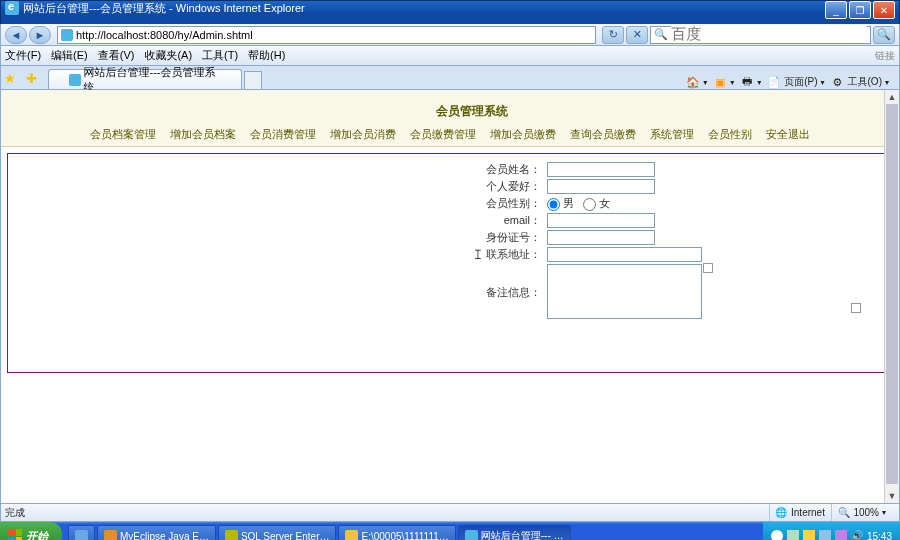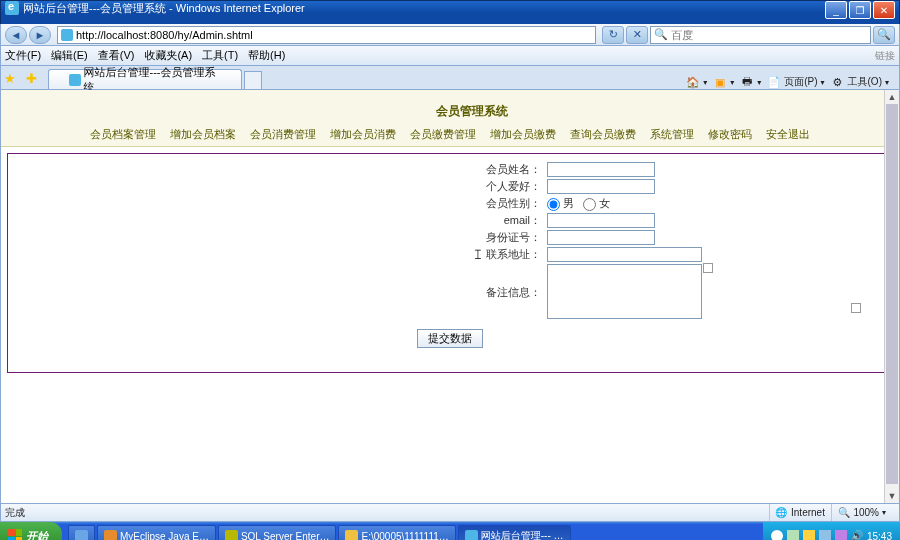--- a/index.html
+++ b/index.html
@@ -15,21 +15,21 @@
     .win-btn.close { background:linear-gradient(to bottom,#f08060,#d43a1a); }
 
     
     .navbar { height:22px; background:linear-gradient(to bottom,#f4f8fd,#dce8f5); border:1px solid #8aa9d4; border-top:none; display:flex; align-items:center; padding:0 4px; gap:2px; }
     .nav-btn { width:22px; height:18px; background:linear-gradient(to bottom,#cfe4f6,#a6c8e6); border:1px solid #8aa9d4; border-radius:3px; display:flex; align-items:center; justify-content:center; font-size:11px; color:#2b5797; }
     .nav-btn.round { border-radius:10px; }
     .addr-wrap { flex:3; display:flex; align-items:center; height:18px; background:#fff; border:1px solid #7f9db9; margin:0 4px; padding:0 3px; }
     .addr-wrap .ie-icon-sm { width:12px; height:12px; margin-right:3px; display:inline-block; background:#4db6e6; border-radius:2px; }
     .addr-wrap input { flex:1; border:none; outline:none; font-size:11px; }
     .search-wrap { flex:1.2; display:flex; align-items:center; height:18px; background:#fff; border:1px solid #7f9db9; padding:0 3px; }
-    .search-wrap input { flex:1; border:none; outline:none; font-size:11px; color:#888;font-family:Liberation Serif, serif; }
+    .search-wrap input { flex:1; border:none; outline:none; font-size:15px; color:#888;font-family:Liberation Serif, serif; }
 
     
     .menubar { height:20px; background:linear-gradient(to bottom,#f4f8fd,#dce8f5); border:1px solid #8aa9d4; border-top:none; display:flex; align-items:center; padding:0 4px; gap:10px; font-size:11px; color:#000; }
     .menubar .spacer { flex:1; }
     .menubar .link-label { color:#888; font-size:10px; }
 
     
     .tabbar { height:24px; background:#d6e3f2; border:1px solid #8aa9d4; border-top:none; display:flex; align-items:flex-end; padding:0 3px; gap:2px; }
     .tabbar .fav-icon { width:16px; height:16px; display:inline-block; margin-bottom:2px; margin-right:4px; color:#f8c200; font-size:13px; }
     .tab { height:20px; background:linear-gradient(to bottom,#fff,#e9f0f8); border:1px solid #8aa9d4; border-bottom:none; border-radius:3px 3px 0 0; display:flex; align-items:center; padding:0 20px; font-size:11px; width:194px; }
@@ -157,21 +157,21 @@
     </div>
     <div class="topnav" id="topnav">
         <span>会员档案管理</span>
         <span>增加会员档案</span>
         <span>会员消费管理</span>
         <span>增加会员消费</span>
         <span>会员缴费管理</span>
         <span>增加会员缴费</span>
         <span>查询会员缴费</span>
         <span>系统管理</span>
-        <span>修改密码</span>
+        <span>会员性别</span>
         <span>安全退出</span>
       </div>
 
     <div class="form-area">
       <table class="form-tbl">
         <tbody>
             <tr>
           <td class="lbl">会员姓名：</td>
           <td><input class="txt-input" style=""></td>
         </tr>
@@ -199,23 +199,20 @@
           <td><input class="txt-input long" style="">
               <span class="resize-handle" style="left:-2px;top:14px;"></span></td>
         </tr>
         <tr>
           <td class="lbl" style="vertical-align:middle;">备注信息：</td>
           <td><textarea class="txt-area" style=""></textarea>
               <span class="resize-handle"></span></td>
         </tr>
       </tbody>
         </table>
-      <div class="submit-row">
-        <button class="submit-btn">提交数据</button>
-      </div>
     </div>
 
     <span class="text-cursor">𝙸</span>
 
     <div class="scrollbar-v">
       <div class="arrow" style="top:0;">▲</div>
       <div class="thumb"></div>
       <div class="arrow" style="bottom:0;">▼</div>
     </div>
   </div>

